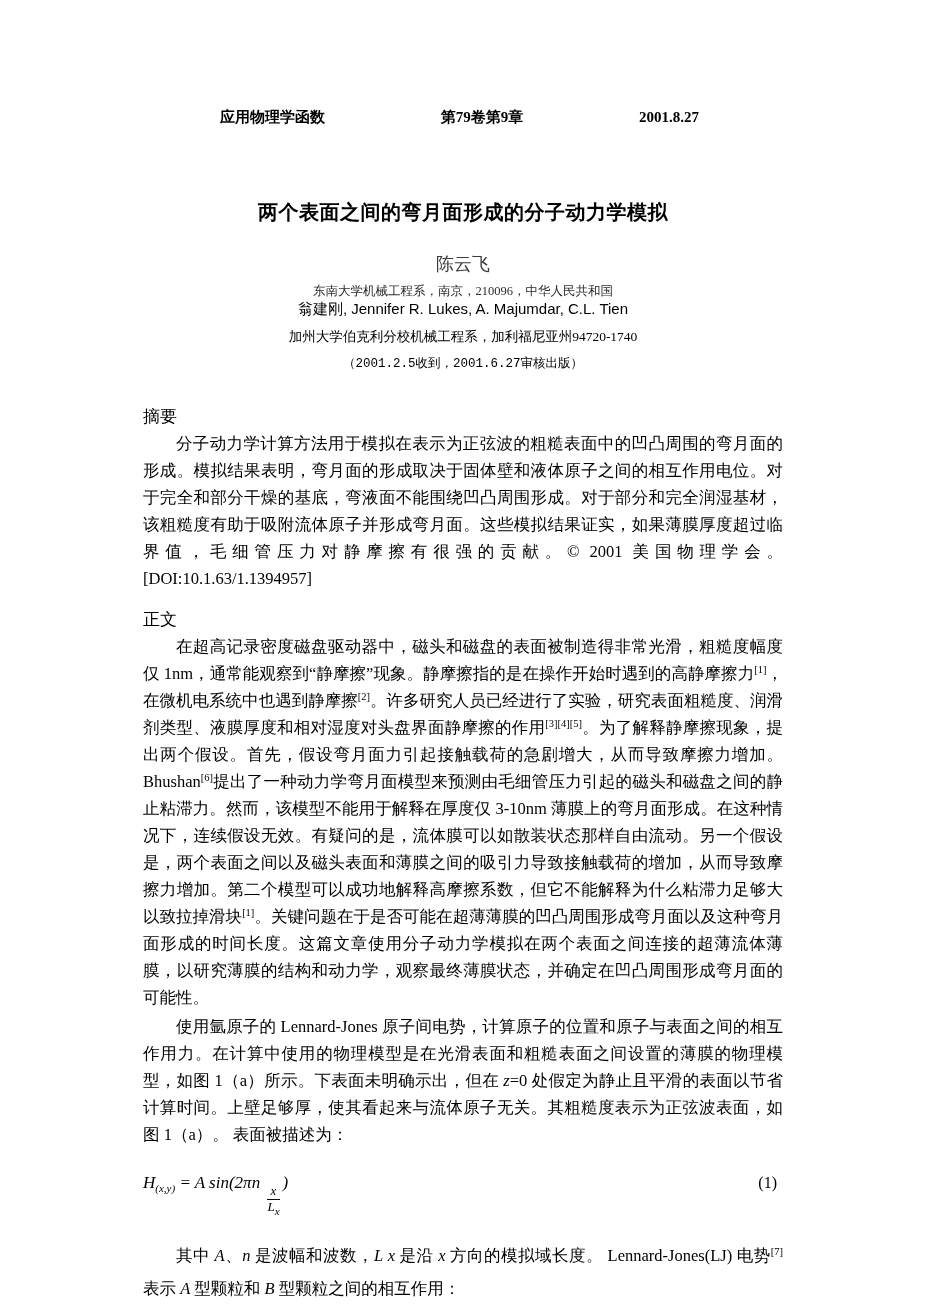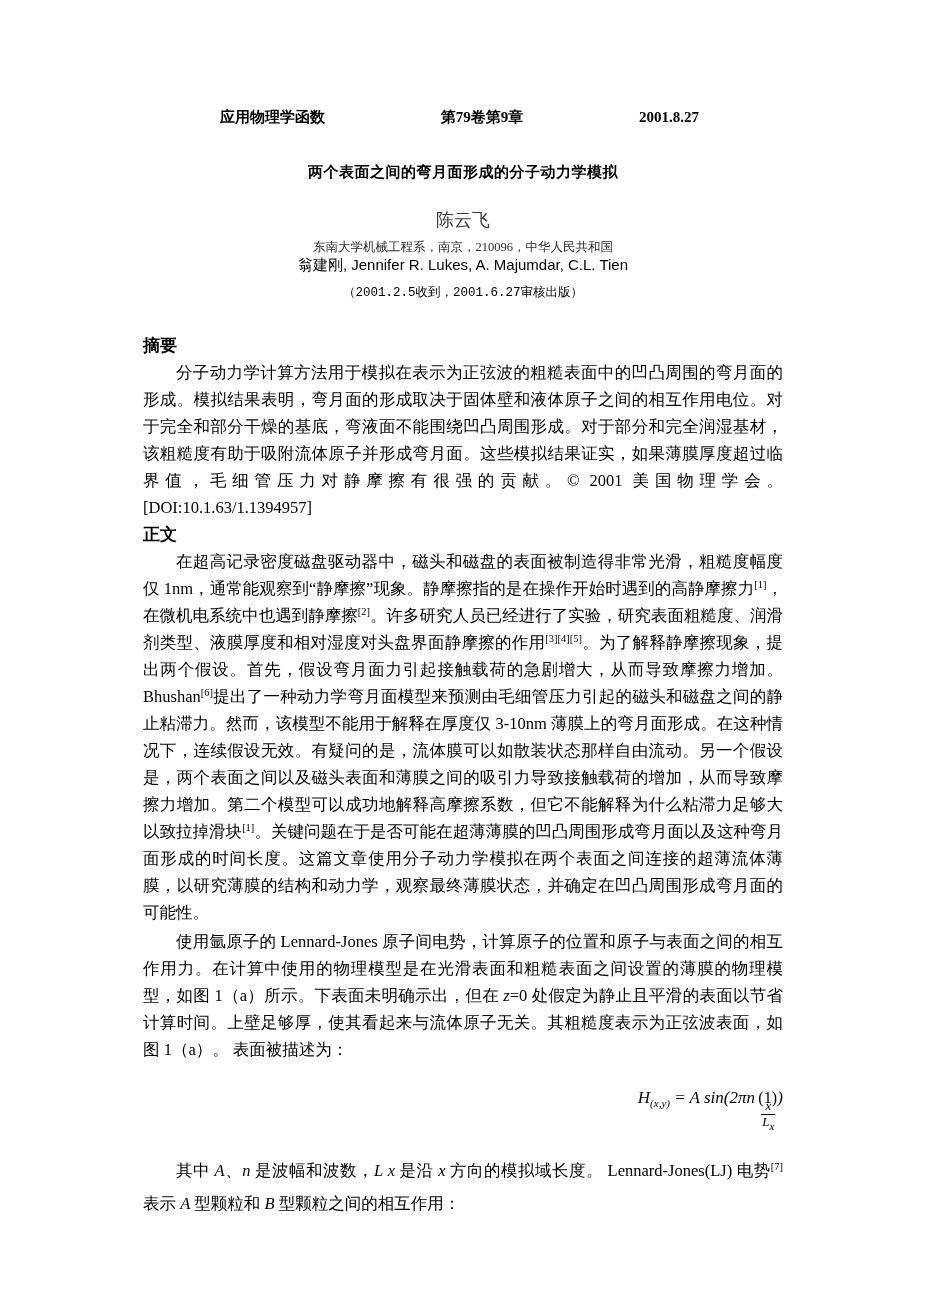--- a/index.html
+++ b/index.html
@@ -17,51 +17,51 @@
   }
   .hdr{
     display:flex;
     justify-content:space-between;
     align-items:baseline;
     padding:0 84px 0 77px;
     font-weight:bold;
     font-size:15px;
   }
   .title{
-    margin-top:36px;
+    margin-top:72px;
     text-align:center;
-    font-size:15px;
+    font-size:20px;
     font-weight:bold;
     letter-spacing:0.5px;
   }
   .byline{text-align:center;}
   .author1{margin-top:26px;font-size:18px;color:#3a3a3a;}
   .affil1{margin-top:7px;font-size:12.5px;color:#2b2b2b;}
   .author2{font-size:15px;font-family:"Liberation Sans","DejaVu Sans",sans-serif;}
   .affil2{margin-top:9px;font-size:13.5px;}
   .received{margin-top:9px;font-size:12.5px;font-family:Liberation Mono, monospace;}
   .sec-heading{
     margin-top:33px;
     font-size:17px;
-    font-weight:bold;
+    font-weight:normal;
   }
-  .sec-heading.tight{margin-top:2px;}
+  .sec-heading.tight{margin-top:16px;}
   .para{
     margin:2px 0 0 0;
     font-size:16.5px;
     line-height:27px;
     text-align:justify;
     text-indent:2em;
   }
   .para sup{font-size:10.5px;line-height:0;}
   .para em{font-style:italic;}
   .eq-row{
     position:relative;
     margin:18px 0 0 0;
-    text-align:right;
+    text-align:left;
     font-size:17px;
     line-height:34px;
   }
   .eq-math{
     font-style:italic;
     font-family:"Liberation Serif","DejaVu Serif",serif;
     white-space:nowrap;
   }
   .eq-math sub{font-size:11px;}
   .frac{
@@ -96,20 +96,21 @@
     <span>应用物理学函数</span>
     <span>第79卷第9章</span>
     <span>2001.8.27</span>
   </div>
 
   <div class="title">两个表面之间的弯月面形成的分子动力学模拟</div>
 
   <div class="byline author1">陈云飞</div>
   <div class="byline affil1">东南大学机械工程系，南京，210096，中华人民共和国</div>
   <div class="byline author2">翁建刚, Jennifer R. Lukes, A. Majumdar, C.L. Tien</div>
+  <div class="byline affil2">加州大学伯克利分校机械工程系，加利福尼亚州94720-1740</div>
   <div class="byline received">（2001.2.5收到，2001.6.27审核出版）</div>
 
   <div class="sec-heading">摘要</div>
   <p class="para">分子动力学计算方法用于模拟在表示为正弦波的粗糙表面中的凹凸周围的弯月面的形成。模拟结果表明，弯月面的形成取决于固体壁和液体原子之间的相互作用电位。对于完全和部分干燥的基底，弯液面不能围绕凹凸周围形成。对于部分和完全润湿基材，该粗糙度有助于吸附流体原子并形成弯月面。这些模拟结果证实，如果薄膜厚度超过临界值，毛细管压力对静摩擦有很强的贡献。© 2001 美国物理学会。[DOI:10.1.63/1.1394957]</p>
 
   <div class="sec-heading tight">正文</div>
   <p class="para">在超高记录密度磁盘驱动器中，磁头和磁盘的表面被制造得非常光滑，粗糙度幅度仅 1nm，通常能观察到“静摩擦”现象。静摩擦指的是在操作开始时遇到的高静摩擦力<sup>[1]</sup>，在微机电系统中也遇到静摩擦<sup>[2]</sup>。许多研究人员已经进行了实验，研究表面粗糙度、润滑剂类型、液膜厚度和相对湿度对头盘界面静摩擦的作用<sup>[3][4][5]</sup>。为了解释静摩擦现象，提出两个假设。首先，假设弯月面力引起接触载荷的急剧增大，从而导致摩擦力增加。Bhushan<sup>[6]</sup>提出了一种动力学弯月面模型来预测由毛细管压力引起的磁头和磁盘之间的静止粘滞力。然而，该模型不能用于解释在厚度仅 3-10nm 薄膜上的弯月面形成。在这种情况下，连续假设无效。有疑问的是，流体膜可以如散装状态那样自由流动。另一个假设是，两个表面之间以及磁头表面和薄膜之间的吸引力导致接触载荷的增加，从而导致摩擦力增加。第二个模型可以成功地解释高摩擦系数，但它不能解释为什么粘滞力足够大以致拉掉滑块<sup>[1]</sup>。关键问题在于是否可能在超薄薄膜的凹凸周围形成弯月面以及这种弯月面形成的时间长度。这篇文章使用分子动力学模拟在两个表面之间连接的超薄流体薄膜，以研究薄膜的结构和动力学，观察最终薄膜状态，并确定在凹凸周围形成弯月面的可能性。</p>
   <p class="para">使用氩原子的 Lennard-Jones 原子间电势，计算原子的位置和原子与表面之间的相互作用力。在计算中使用的物理模型是在光滑表面和粗糙表面之间设置的薄膜的物理模型，如图 1（a）所示。下表面未明确示出，但在 <em>z</em>=0 处假定为静止且平滑的表面以节省计算时间。上壁足够厚，使其看起来与流体原子无关。其粗糙度表示为正弦波表面，如图 1（a）。 表面被描述为：</p>
 
   <div class="eq-row">

